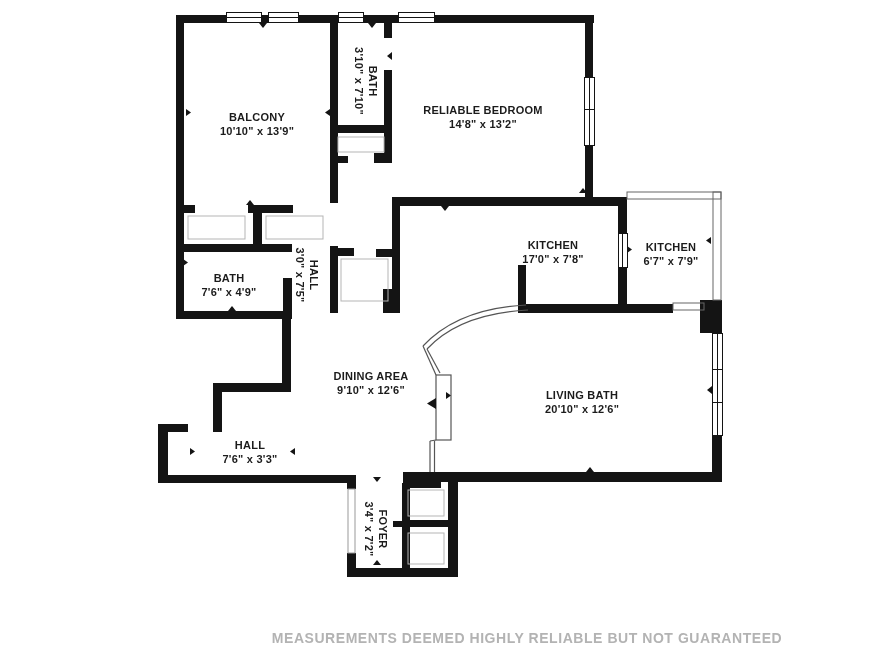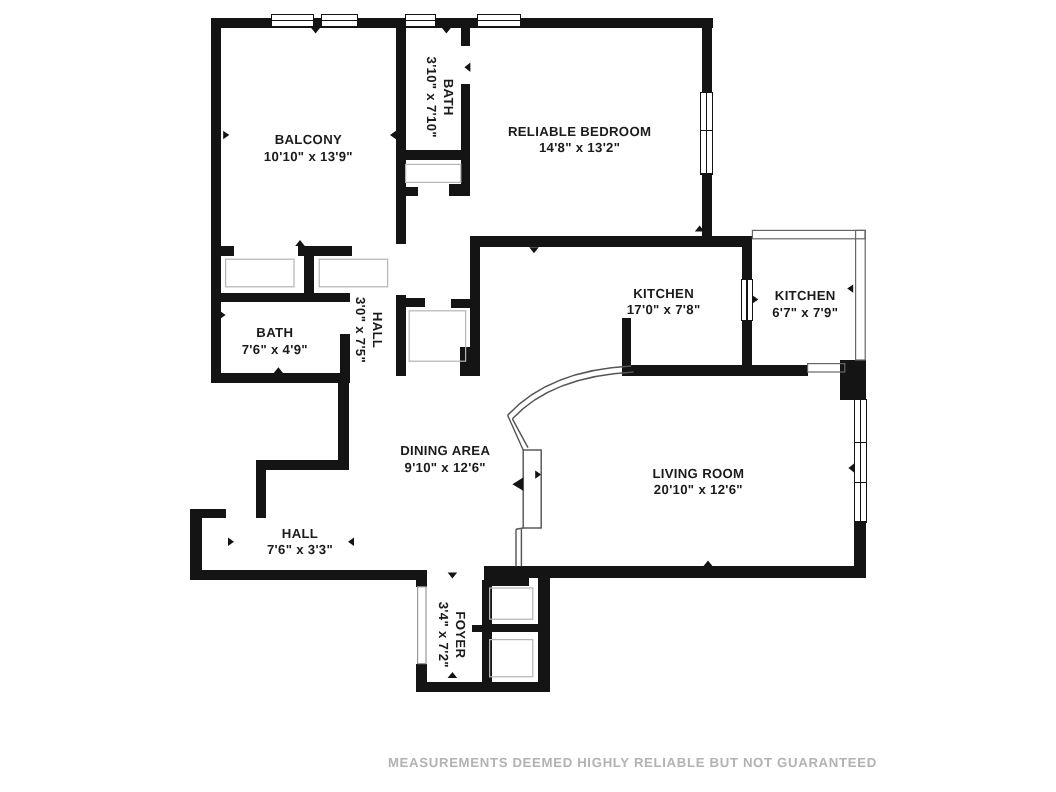--- a/index.html
+++ b/index.html
@@ -4,21 +4,21 @@
 <style>
   html,body{margin:0;padding:0;background:#fff;}
   .canvas{position:relative;width:880px;height:660px;background:#fff;overflow:hidden;
           font-family:"Liberation Sans","DejaVu Sans",sans-serif;}
   .plan-svg{position:absolute;left:0;top:0;}
   .room-label{position:absolute;text-align:center;color:#1b1b1b;white-space:nowrap;
               font-weight:700;font-size:11px;line-height:14px;letter-spacing:.25px;
               transform:translate(-50%,-50%);}
   .room-label.rot{transform:translate(-50%,-50%) rotate(90deg);}
   .disclaimer{position:absolute;left:527px;top:630px;transform:translateX(-50%);
-              font-weight:600;font-size:11px;letter-spacing:.55px;color:#b3b3b3;white-space:nowrap;}
+              font-weight:600;font-size:14px;letter-spacing:.55px;color:#b3b3b3;white-space:nowrap;}
 </style>
 </head>
 <body>
 
 <div class="canvas">
 
   <svg class="plan-svg" width="880" height="660" viewBox="0 0 880 660">
 
     <g fill="#141414" shape-rendering="crispEdges">
 
@@ -185,21 +185,21 @@
     <div>HALL</div>
     <div>3'0" x 7'5"</div>
   </div>
 
   <div class="room-label" style="left:371px;top:383px">
     <div>DINING AREA</div>
     <div>9'10" x 12'6"</div>
   </div>
 
   <div class="room-label" style="left:582px;top:402px">
-    <div>LIVING ROOM</div>
+    <div>LIVING BATH</div>
     <div>20'10" x 12'6"</div>
   </div>
 
   <div class="room-label" style="left:250px;top:452px">
     <div>HALL</div>
     <div>7'6" x 3'3"</div>
   </div>
 
   <div class="room-label rot" style="left:376px;top:529px">
     <div>FOYER</div>

